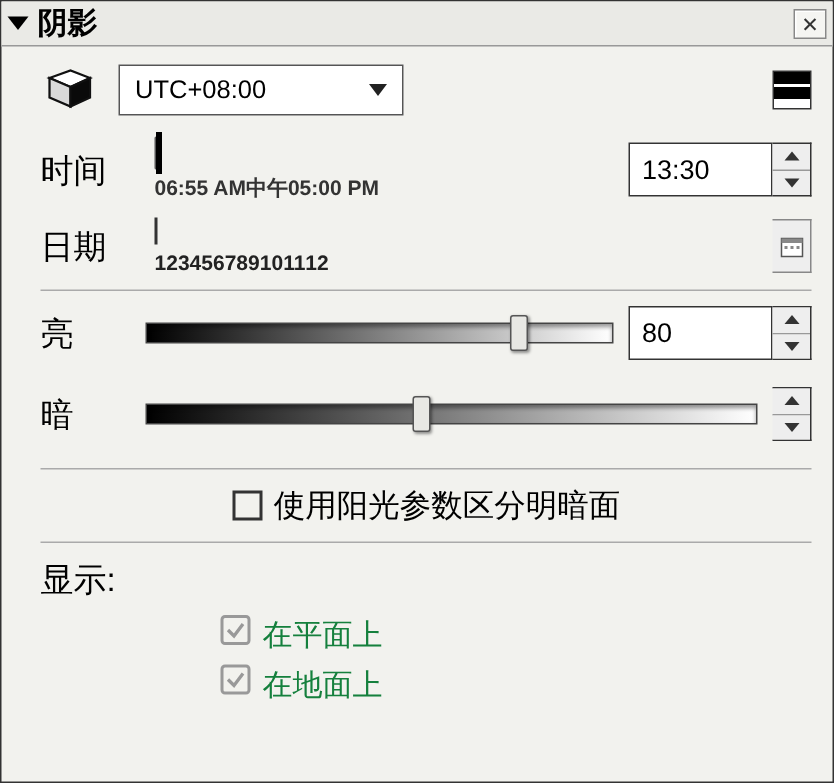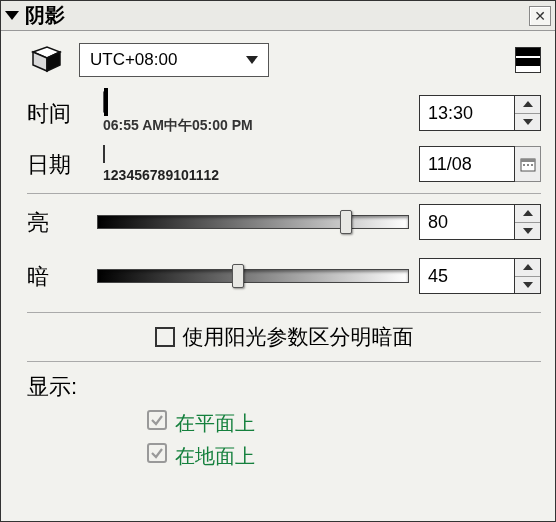--- a/index.html
+++ b/index.html
@@ -262,23 +262,20 @@
             <span>5</span>
             <span>6</span>
             <span>7</span>
             <span>8</span>
             <span>9</span>
             <span>10</span>
             <span>11</span>
             <span>12</span>
           </div>
       </div>
-      <div class="numfield">
-          <span>11/08</span>
-        </div>
       <div class="cal-icon">
         <svg width="16" height="16" viewBox="0 0 16 16">
           <rect x="1" y="3" width="14" height="12" fill="#fff" stroke="#555"></rect>
           <rect x="1" y="3" width="14" height="3" fill="#888"></rect>
           <rect x="3" y="8" width="2" height="2" fill="#888"></rect>
           <rect x="7" y="8" width="2" height="2" fill="#888"></rect>
           <rect x="11" y="8" width="2" height="2" fill="#888"></rect>
         </svg>
       </div>
     </div>
@@ -301,23 +298,20 @@
             <span class="dn"></span>
           </div>
       </div>
     </div>
 
     <div class="row shade">
       <div class="labelcol">暗</div>
       <div class="shade-track">
         <div class="shade-handle" style="left:calc(45% - 6px)"></div>
       </div>
-      <div class="numfield">
-          <span>45</span>
-        </div>
       <div class="spinner">
         <div>
             <span class="up"></span>
           </div>
         <div>
             <span class="dn"></span>
           </div>
       </div>
     </div>
 

